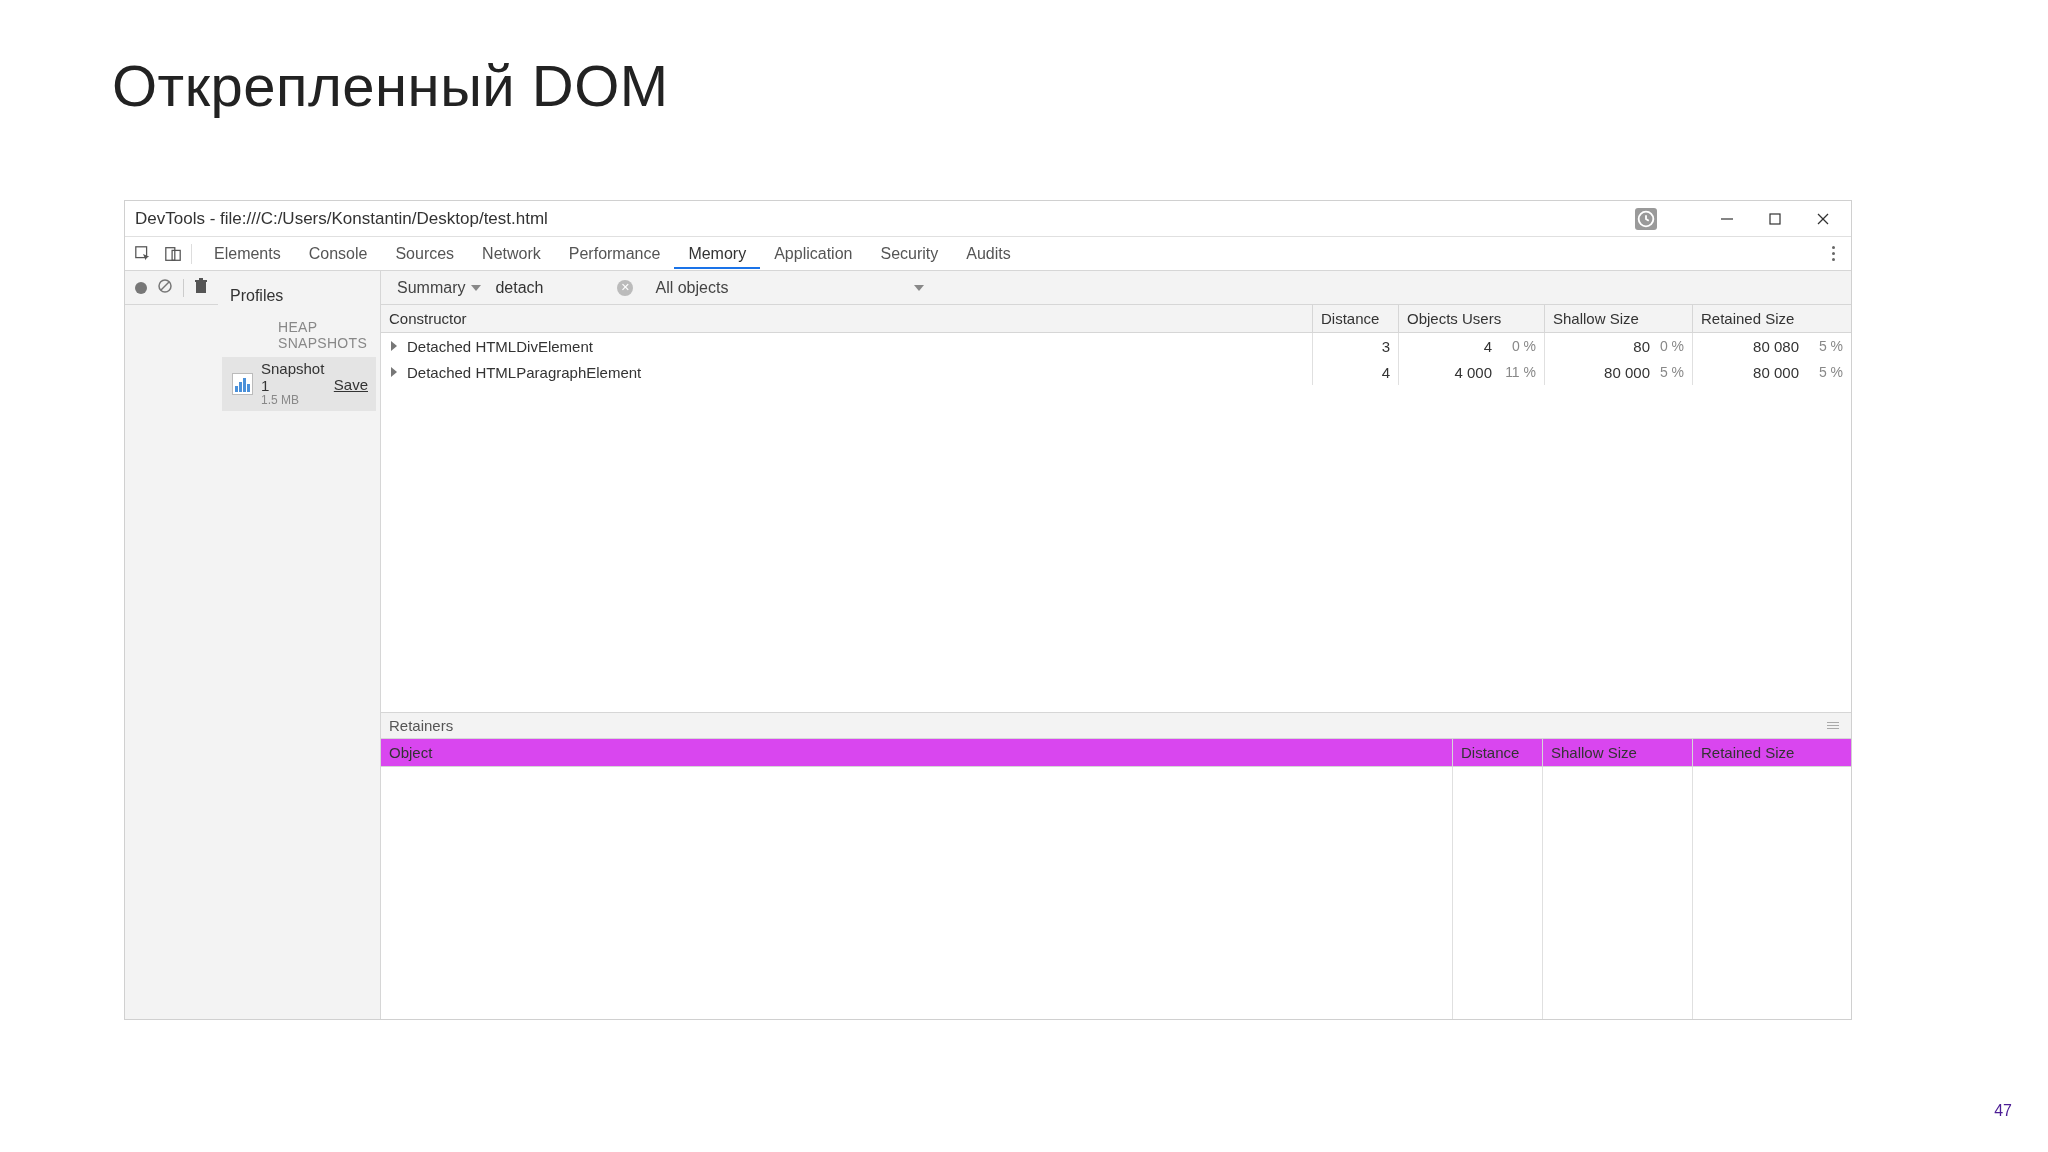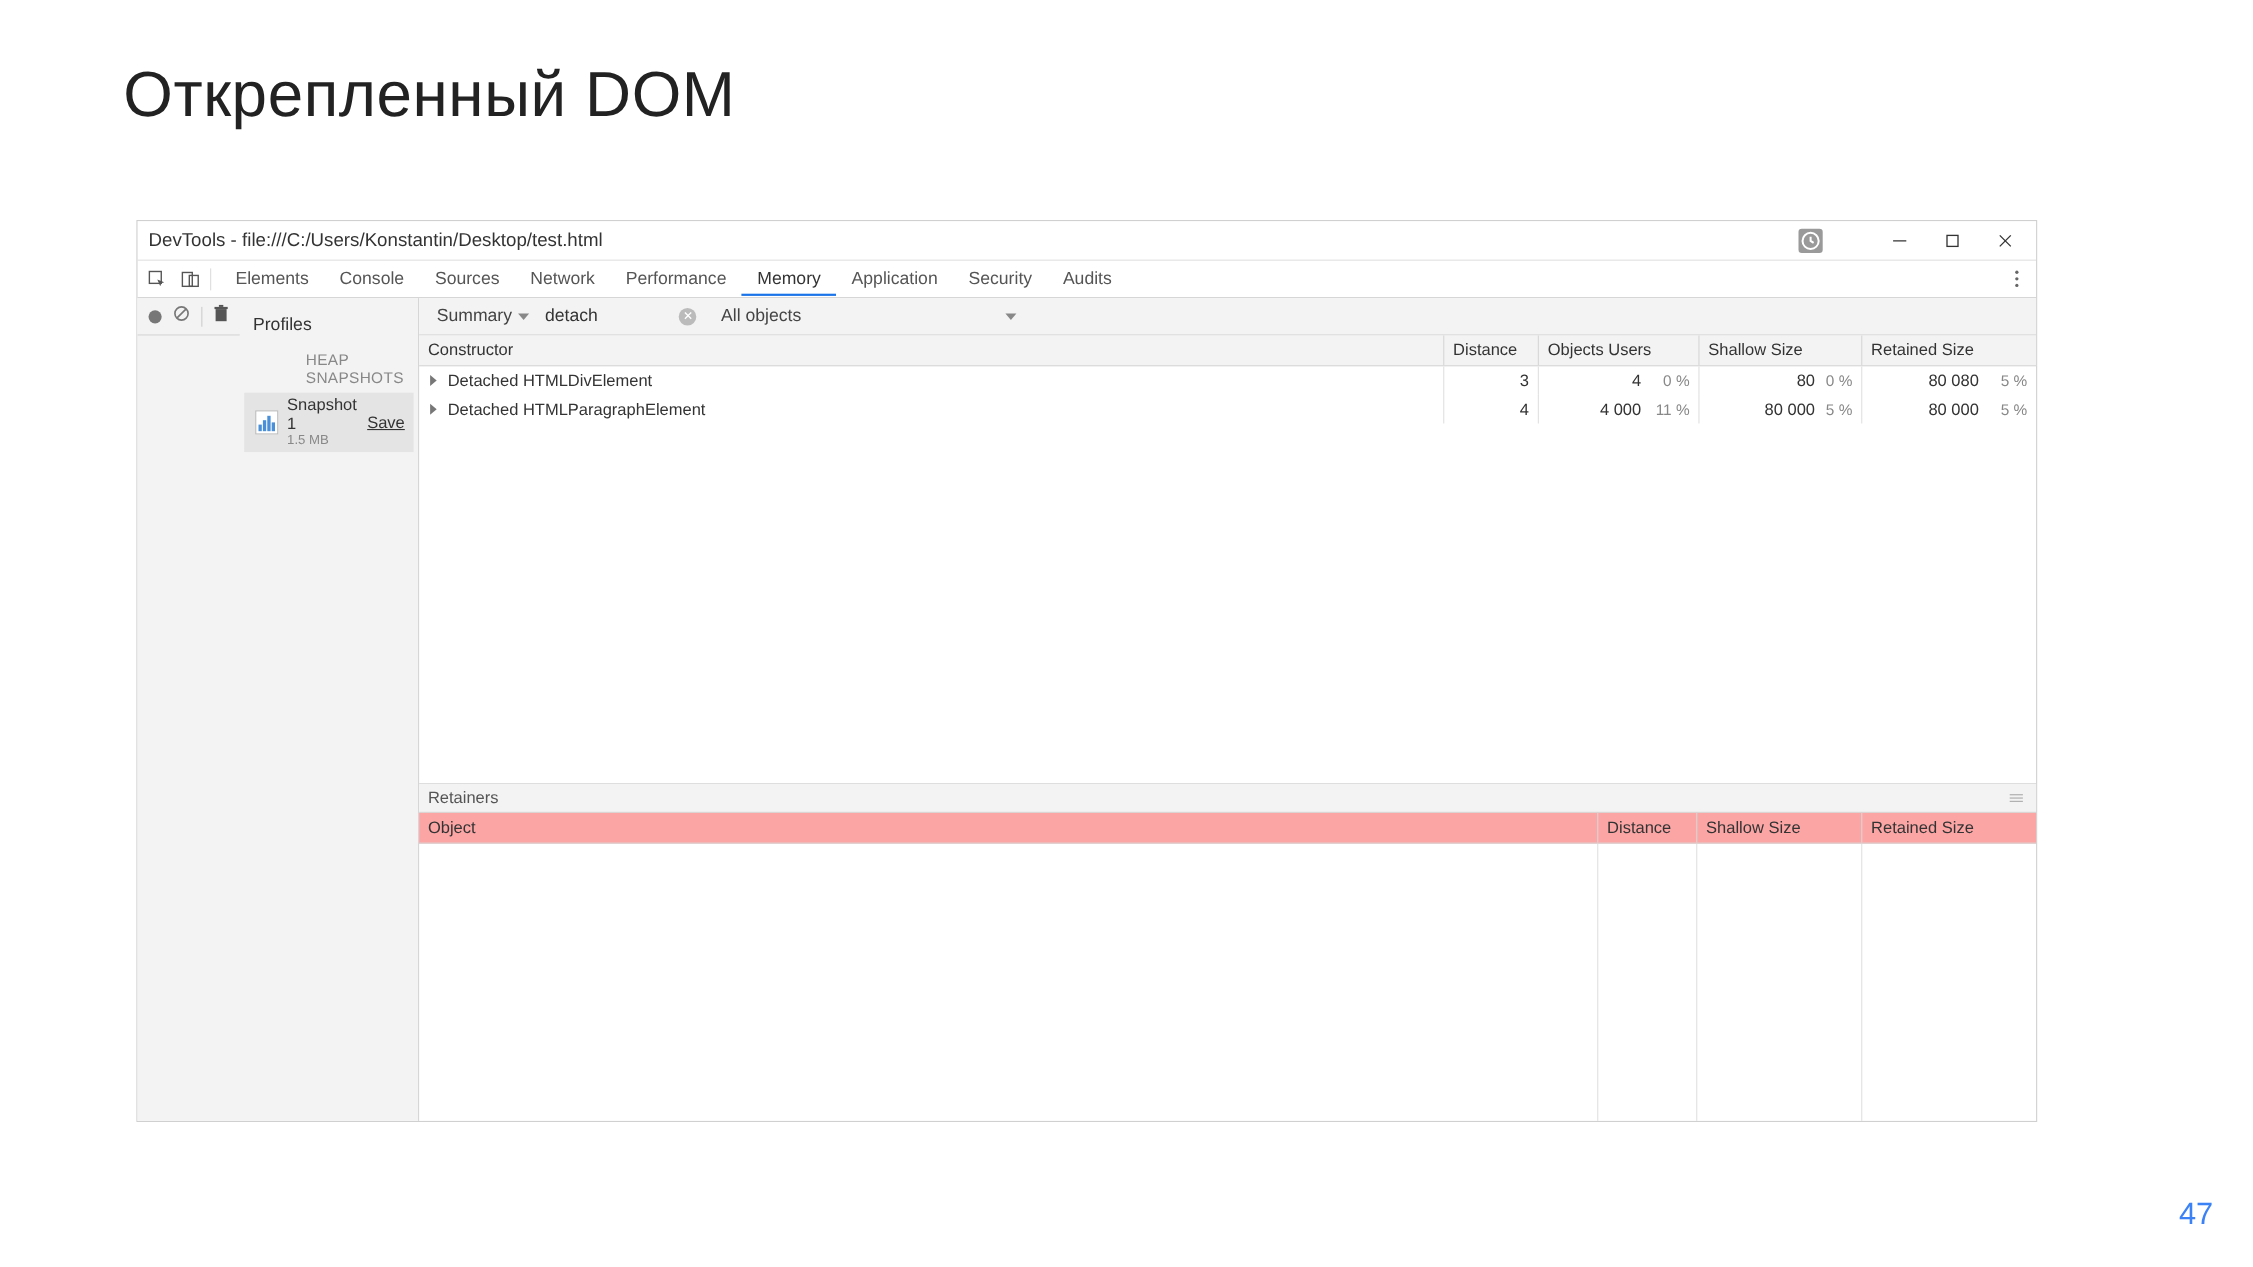--- a/index.html
+++ b/index.html
@@ -17,22 +17,22 @@
     left: 112px;
     font-size: 58px;
     font-weight: 400;
     color: #222;
     letter-spacing: 0.5px;
   }
   .page-number {
     position: absolute;
     right: 36px;
     bottom: 32px;
-    font-size: 28px;
-    color: #3b82f6;
+    font-size: 16px;
+    color: #4c1d95;
   }
   .devtools-window {
     position: absolute;
     top: 200px;
     left: 124px;
     width: 1728px;
     height: 820px;
     border: 1px solid #d0d0d0;
     background: #fff;
     display: flex;
@@ -161,21 +161,21 @@
   .retainers-header {
     height:26px; display:flex; align-items:center; padding:0 8px;
     background:#f3f3f3; border-bottom:1px solid #d6d6d6;
     font-size:15px; color:#555; justify-content:space-between;
   }
   .ham { display:flex; flex-direction:column; gap:2px; padding-right:4px;}
   .ham span{ width:12px; height:1px; background:#aaa;}
 
   .ret-cols {
     height:28px; display:flex; align-items:stretch;
-    background:#fca5a5; border-bottom:1px solid #d6d6d6;
+    background:#d946ef; border-bottom:1px solid #d6d6d6;
     font-size:15px; color:#333;
   }
   .rcol-obj{ flex:1; border-right:1px solid #d6d6d6; display:flex; align-items:center; padding:0 8px;}
   .rcol-dist{ width:90px; border-right:1px solid #d6d6d6; display:flex; align-items:center; padding:0 8px;}
   .rcol-shallow{ width:150px; border-right:1px solid #d6d6d6; display:flex; align-items:center; padding:0 8px;}
   .rcol-retained{ width:158px; display:flex; align-items:center; padding:0 8px;}
 
   .ret-body { flex:1; display:flex;}
   .ret-body .rcol-obj,
   .ret-body .rcol-dist,

